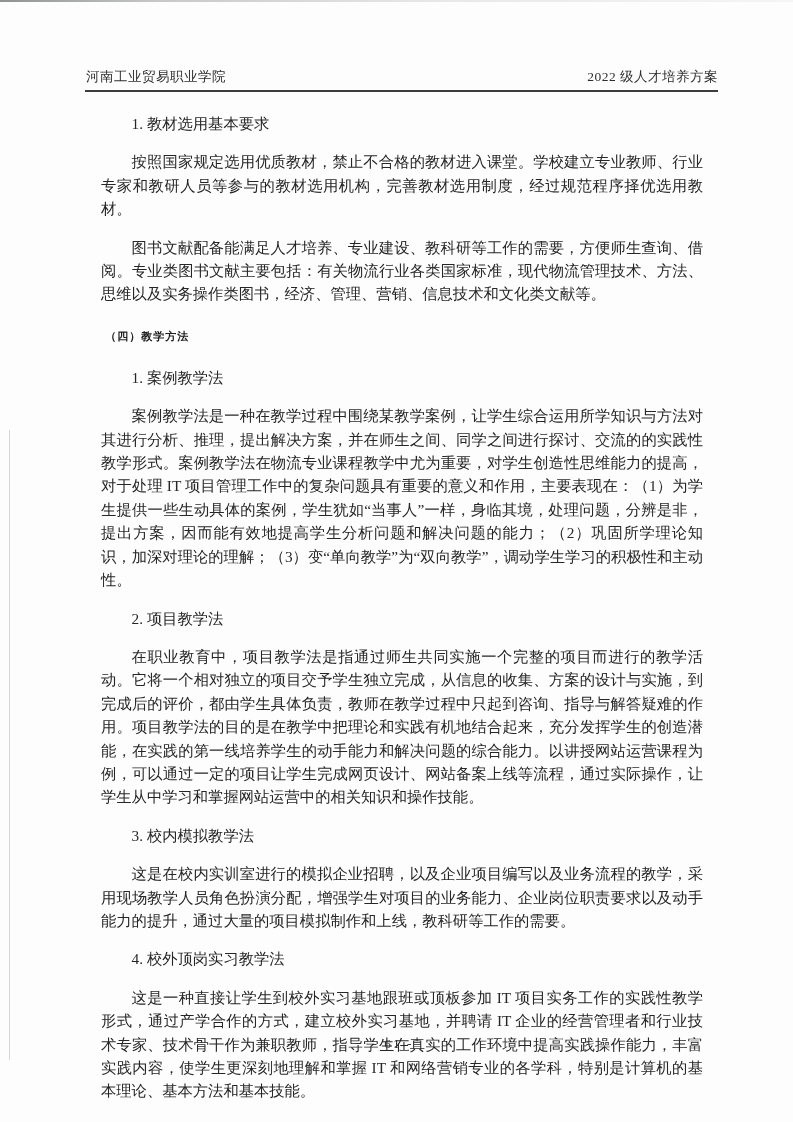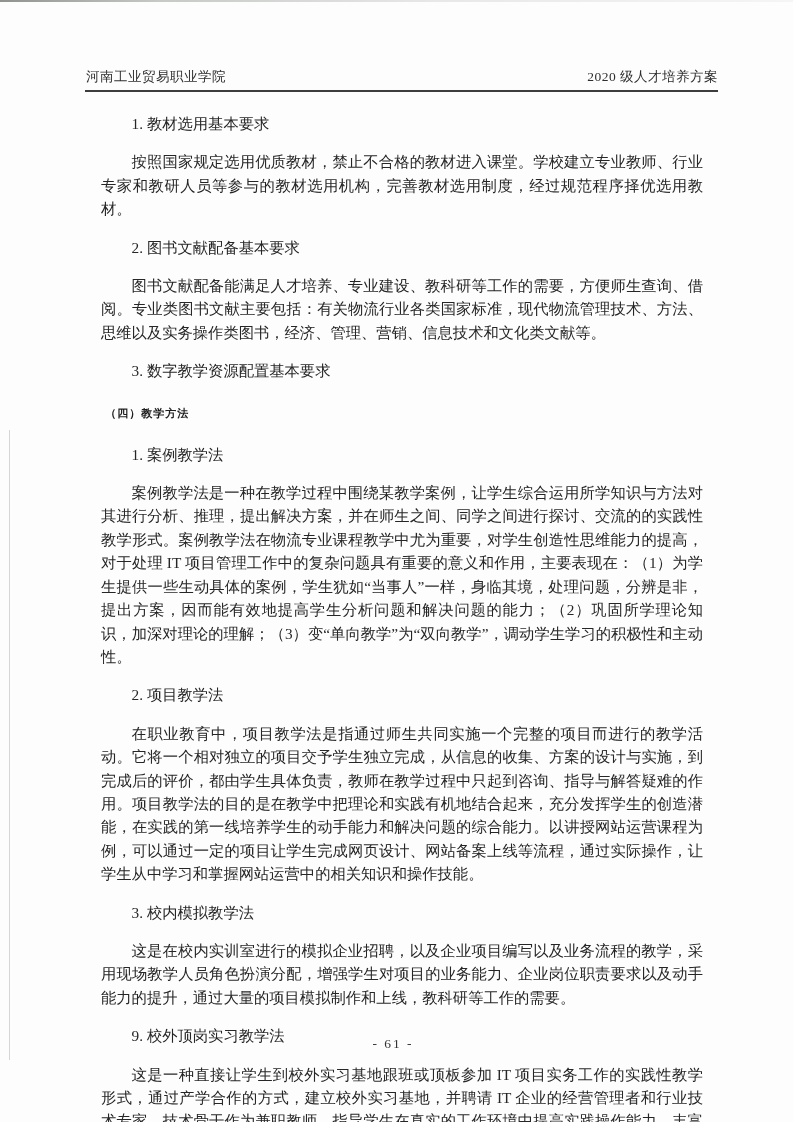--- a/index.html
+++ b/index.html
@@ -94,38 +94,36 @@
 </style>
 </head>
 <body>
 
 <div class="sheet">
   <div class="scan-top-edge"></div>
   <div class="scan-left-line"></div>
 
   <div class="header">
     <span>河南工业贸易职业学院</span>
-    <span>2020 级人才培养方案</span>
+    <span>2022 级人才培养方案</span>
   </div>
   <div class="header-rule"></div>
 
   <div class="content">
     <p class="item">1. 教材选用基本要求</p>
     <p class="para">按照国家规定选用优质教材，禁止不合格的教材进入课堂。学校建立专业教师、行业专家和教研人员等参与的教材选用机构，完善教材选用制度，经过规范程序择优选用教材。</p>
-    <p class="item">2. 图书文献配备基本要求</p>
     <p class="para">图书文献配备能满足人才培养、专业建设、教科研等工作的需要，方便师生查询、借阅。专业类图书文献主要包括：有关物流行业各类国家标准，现代物流管理技术、方法、思维以及实务操作类图书，经济、管理、营销、信息技术和文化类文献等。</p>
-    <p class="item">3. 数字教学资源配置基本要求</p>
     <p class="heading">（四）教学方法</p>
     <p class="item">1. 案例教学法</p>
     <p class="para">案例教学法是一种在教学过程中围绕某教学案例，让学生综合运用所学知识与方法对其进行分析、推理，提出解决方案，并在师生之间、同学之间进行探讨、交流的的实践性教学形式。案例教学法在物流专业课程教学中尤为重要，对学生创造性思维能力的提高，对于处理 IT 项目管理工作中的复杂问题具有重要的意义和作用，主要表现在：（1）为学生提供一些生动具体的案例，学生犹如“当事人”一样，身临其境，处理问题，分辨是非，提出方案，因而能有效地提高学生分析问题和解决问题的能力；（2）巩固所学理论知识，加深对理论的理解；（3）变“单向教学”为“双向教学”，调动学生学习的积极性和主动性。</p>
     <p class="item">2. 项目教学法</p>
     <p class="para">在职业教育中，项目教学法是指通过师生共同实施一个完整的项目而进行的教学活动。它将一个相对独立的项目交予学生独立完成，从信息的收集、方案的设计与实施，到完成后的评价，都由学生具体负责，教师在教学过程中只起到咨询、指导与解答疑难的作用。项目教学法的目的是在教学中把理论和实践有机地结合起来，充分发挥学生的创造潜能，在实践的第一线培养学生的动手能力和解决问题的综合能力。以讲授网站运营课程为例，可以通过一定的项目让学生完成网页设计、网站备案上线等流程，通过实际操作，让学生从中学习和掌握网站运营中的相关知识和操作技能。</p>
     <p class="item">3. 校内模拟教学法</p>
     <p class="para">这是在校内实训室进行的模拟企业招聘，以及企业项目编写以及业务流程的教学，采用现场教学人员角色扮演分配，增强学生对项目的业务能力、企业岗位职责要求以及动手能力的提升，通过大量的项目模拟制作和上线，教科研等工作的需要。</p>
-    <p class="item">9. 校外顶岗实习教学法</p>
+    <p class="item">4. 校外顶岗实习教学法</p>
     <p class="para">这是一种直接让学生到校外实习基地跟班或顶板参加 IT 项目实务工作的实践性教学形式，通过产学合作的方式，建立校外实习基地，并聘请 IT 企业的经营管理者和行业技术专家、技术骨干作为兼职教师，指导学生在真实的工作环境中提高实践操作能力，丰富实践内容，使学生更深刻地理解和掌握 IT 和网络营销专业的各学科，特别是计算机的基本理论、基本方法和基本技能。</p>
     <p class="heading">（五）学习评价</p>
   </div>
 
   <div class="footer">
     <span>- 61 -</span>
   </div>
 </div>
 
 </body></html>

